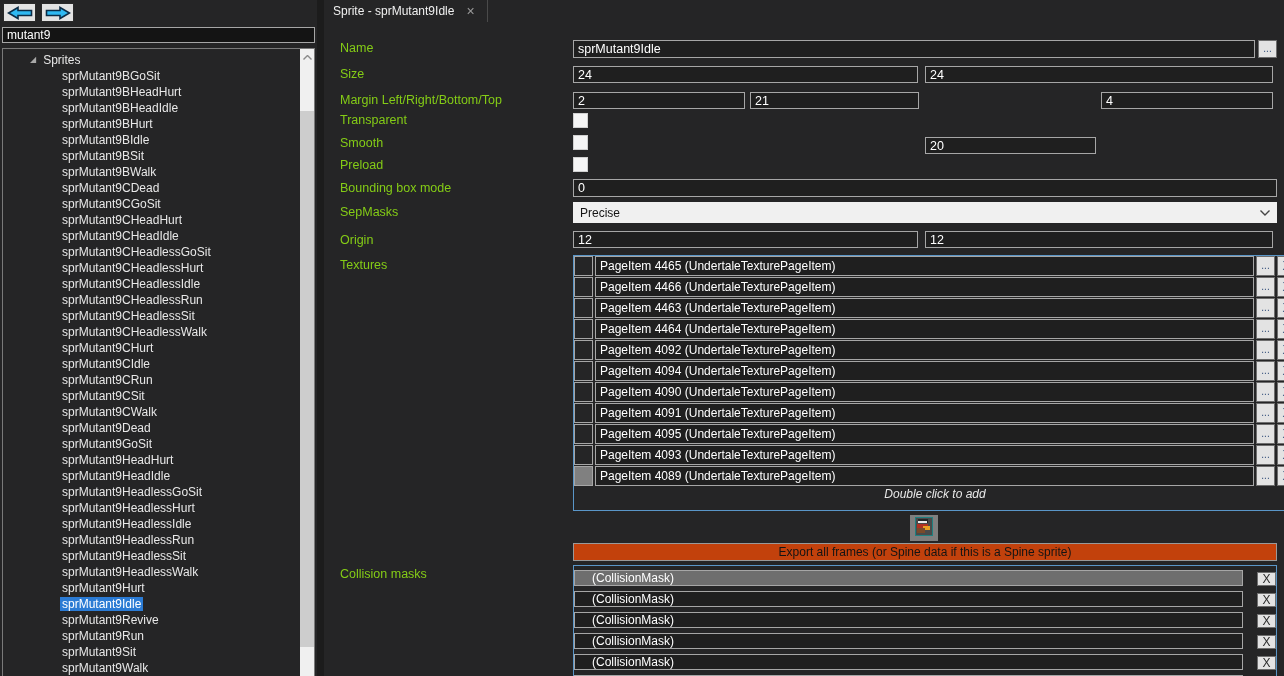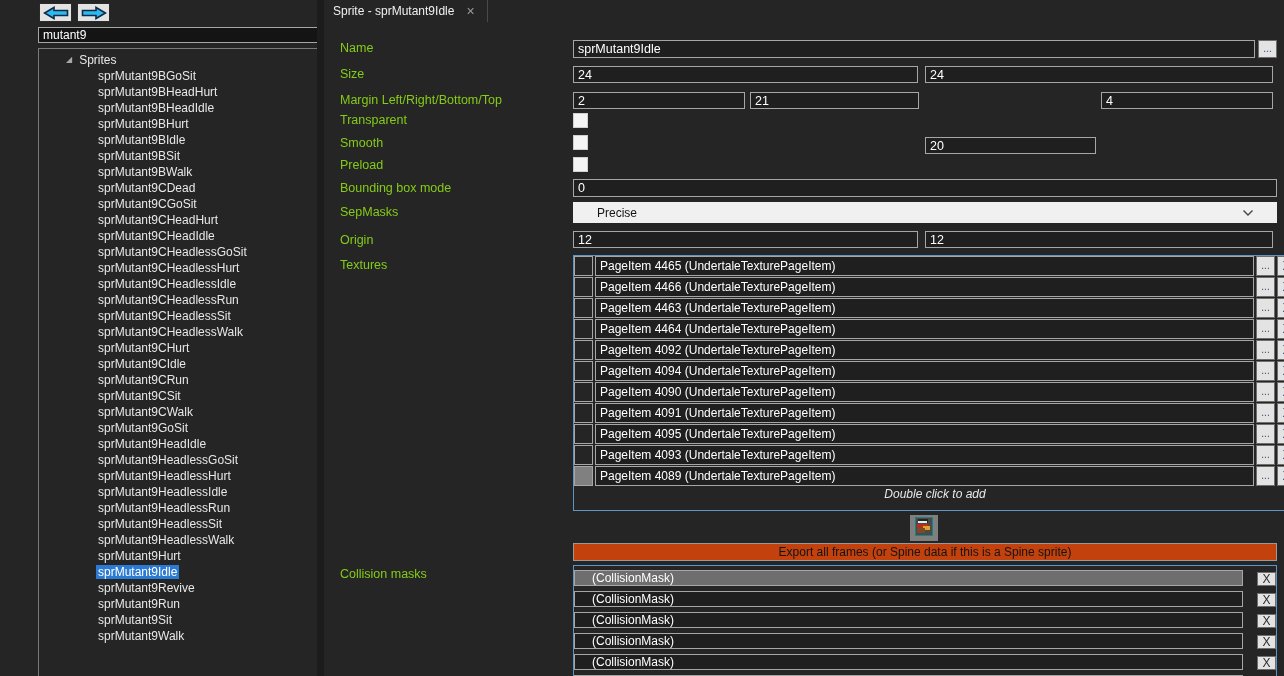--- a/index.html
+++ b/index.html
@@ -1,21 +1,21 @@
 <!DOCTYPE html>
 <html><head>
 <meta charset="utf-8">
 <style>
   * { margin:0; padding:0; box-sizing:border-box; }
   html,body { width:1284px; height:676px; overflow:hidden; background:#1e1e1e;
     font-family:"Liberation Sans", sans-serif; }
   .app { position:relative; width:1284px; height:676px; background:#252526; color:#eee; }
 
   
-  .left { position:absolute; left:0; top:0; width:318px; height:676px; background:#252526;margin-left:36px; }
+  .left { position:absolute; left:0; top:0; width:318px; height:676px; background:#252526; }
   .nav { position:absolute; left:3px; top:3px; display:flex; gap:5px; }
   .nav-btn { width:33px; height:19px; background:#e3e3e3; border:1px solid #2a2a2a;
     display:flex; align-items:center; justify-content:center; padding:0; cursor:pointer; }
   .search { position:absolute; left:2px; top:27px; width:313px; height:16px; background:#141414;
     border:1px solid #a6a6a6; color:#fff; font-size:12px; padding:0 4px;
     font-family:"Liberation Sans", sans-serif; }
   .tree { position:absolute; left:2px; top:48px; width:313px; height:628px; background:#252526;
     border:1px solid #7a7a7a; border-bottom:none; overflow:hidden; }
   .tree-inner { position:absolute; left:0; top:0; right:14px; bottom:0; padding-top:3px;
     font-size:12px; color:#e8e8e8; white-space:nowrap; }
@@ -38,21 +38,21 @@
   .tab-close { color:#9a9a9a; font-size:14px; line-height:14px; cursor:pointer; }
 
   .flabel { position:absolute; left:16px; font-size:12.5px; color:#84cc16; }
   .tinput { position:absolute; background:#1f1f1f; border:1px solid #a6a6a6; color:#fff;
     font-size:12.5px; padding:0 4px; font-family:"Liberation Sans", sans-serif; }
   .mini-btn { background:#e3e3e3; border:1px solid #6e6e6e; color:#35507c; font-size:10px;
     line-height:1; cursor:pointer; font-family:"Liberation Sans", sans-serif; padding:0; }
   .checkbox { position:absolute; left:249px; width:15px; height:15px; background:#f5f5f5;
     border:1px solid #d0d0d0; cursor:pointer; }
   .dropdown { position:absolute; left:249px; width:704px; height:21px; background:#f0f0f0;
-    color:#141414; font-size:12px; display:flex; align-items:center; padding:0 24px; cursor:pointer; }
+    color:#141414; font-size:12px; display:flex; align-items:center; padding:0 7px; cursor:pointer; }
   .dropdown svg { margin-left:auto; }
 
   .texlist { position:absolute; left:249px; top:255px; width:724px; height:256px;
     border:1px solid #5a96c8; background:#252526; overflow:hidden; }
   .tex-row { display:flex; height:20px; margin-bottom:1px; gap:2px; align-items:stretch; }
   .tex-handle { width:19px; background:#252526; border:1px solid #a6a6a6; }
   .tex-row.selected .tex-handle { background:#808080; }
   .tex-field { flex:1; background:#1f1f1f; border:1px solid #a6a6a6; color:#fff; font-size:12px;
     display:flex; align-items:center; padding:0 4px; overflow:hidden; white-space:nowrap; }
   .tex-row .mini-btn { width:19px; }
@@ -185,25 +185,31 @@
             </div>
 
             <div class="tree-item">
               <span class="tree-item-label">sprMutant9CSit</span>
             </div>
 
             <div class="tree-item">
               <span class="tree-item-label">sprMutant9CWalk</span>
             </div>
 
+            <div class="tree-item">
+              <span class="tree-item-label">sprMutant9Dead</span>
+            </div>
 
             <div class="tree-item">
               <span class="tree-item-label">sprMutant9GoSit</span>
             </div>
 
+            <div class="tree-item">
+              <span class="tree-item-label">sprMutant9HeadHurt</span>
+            </div>
 
             <div class="tree-item">
               <span class="tree-item-label">sprMutant9HeadIdle</span>
             </div>
 
             <div class="tree-item">
               <span class="tree-item-label">sprMutant9HeadlessGoSit</span>
             </div>
 
             <div class="tree-item">

